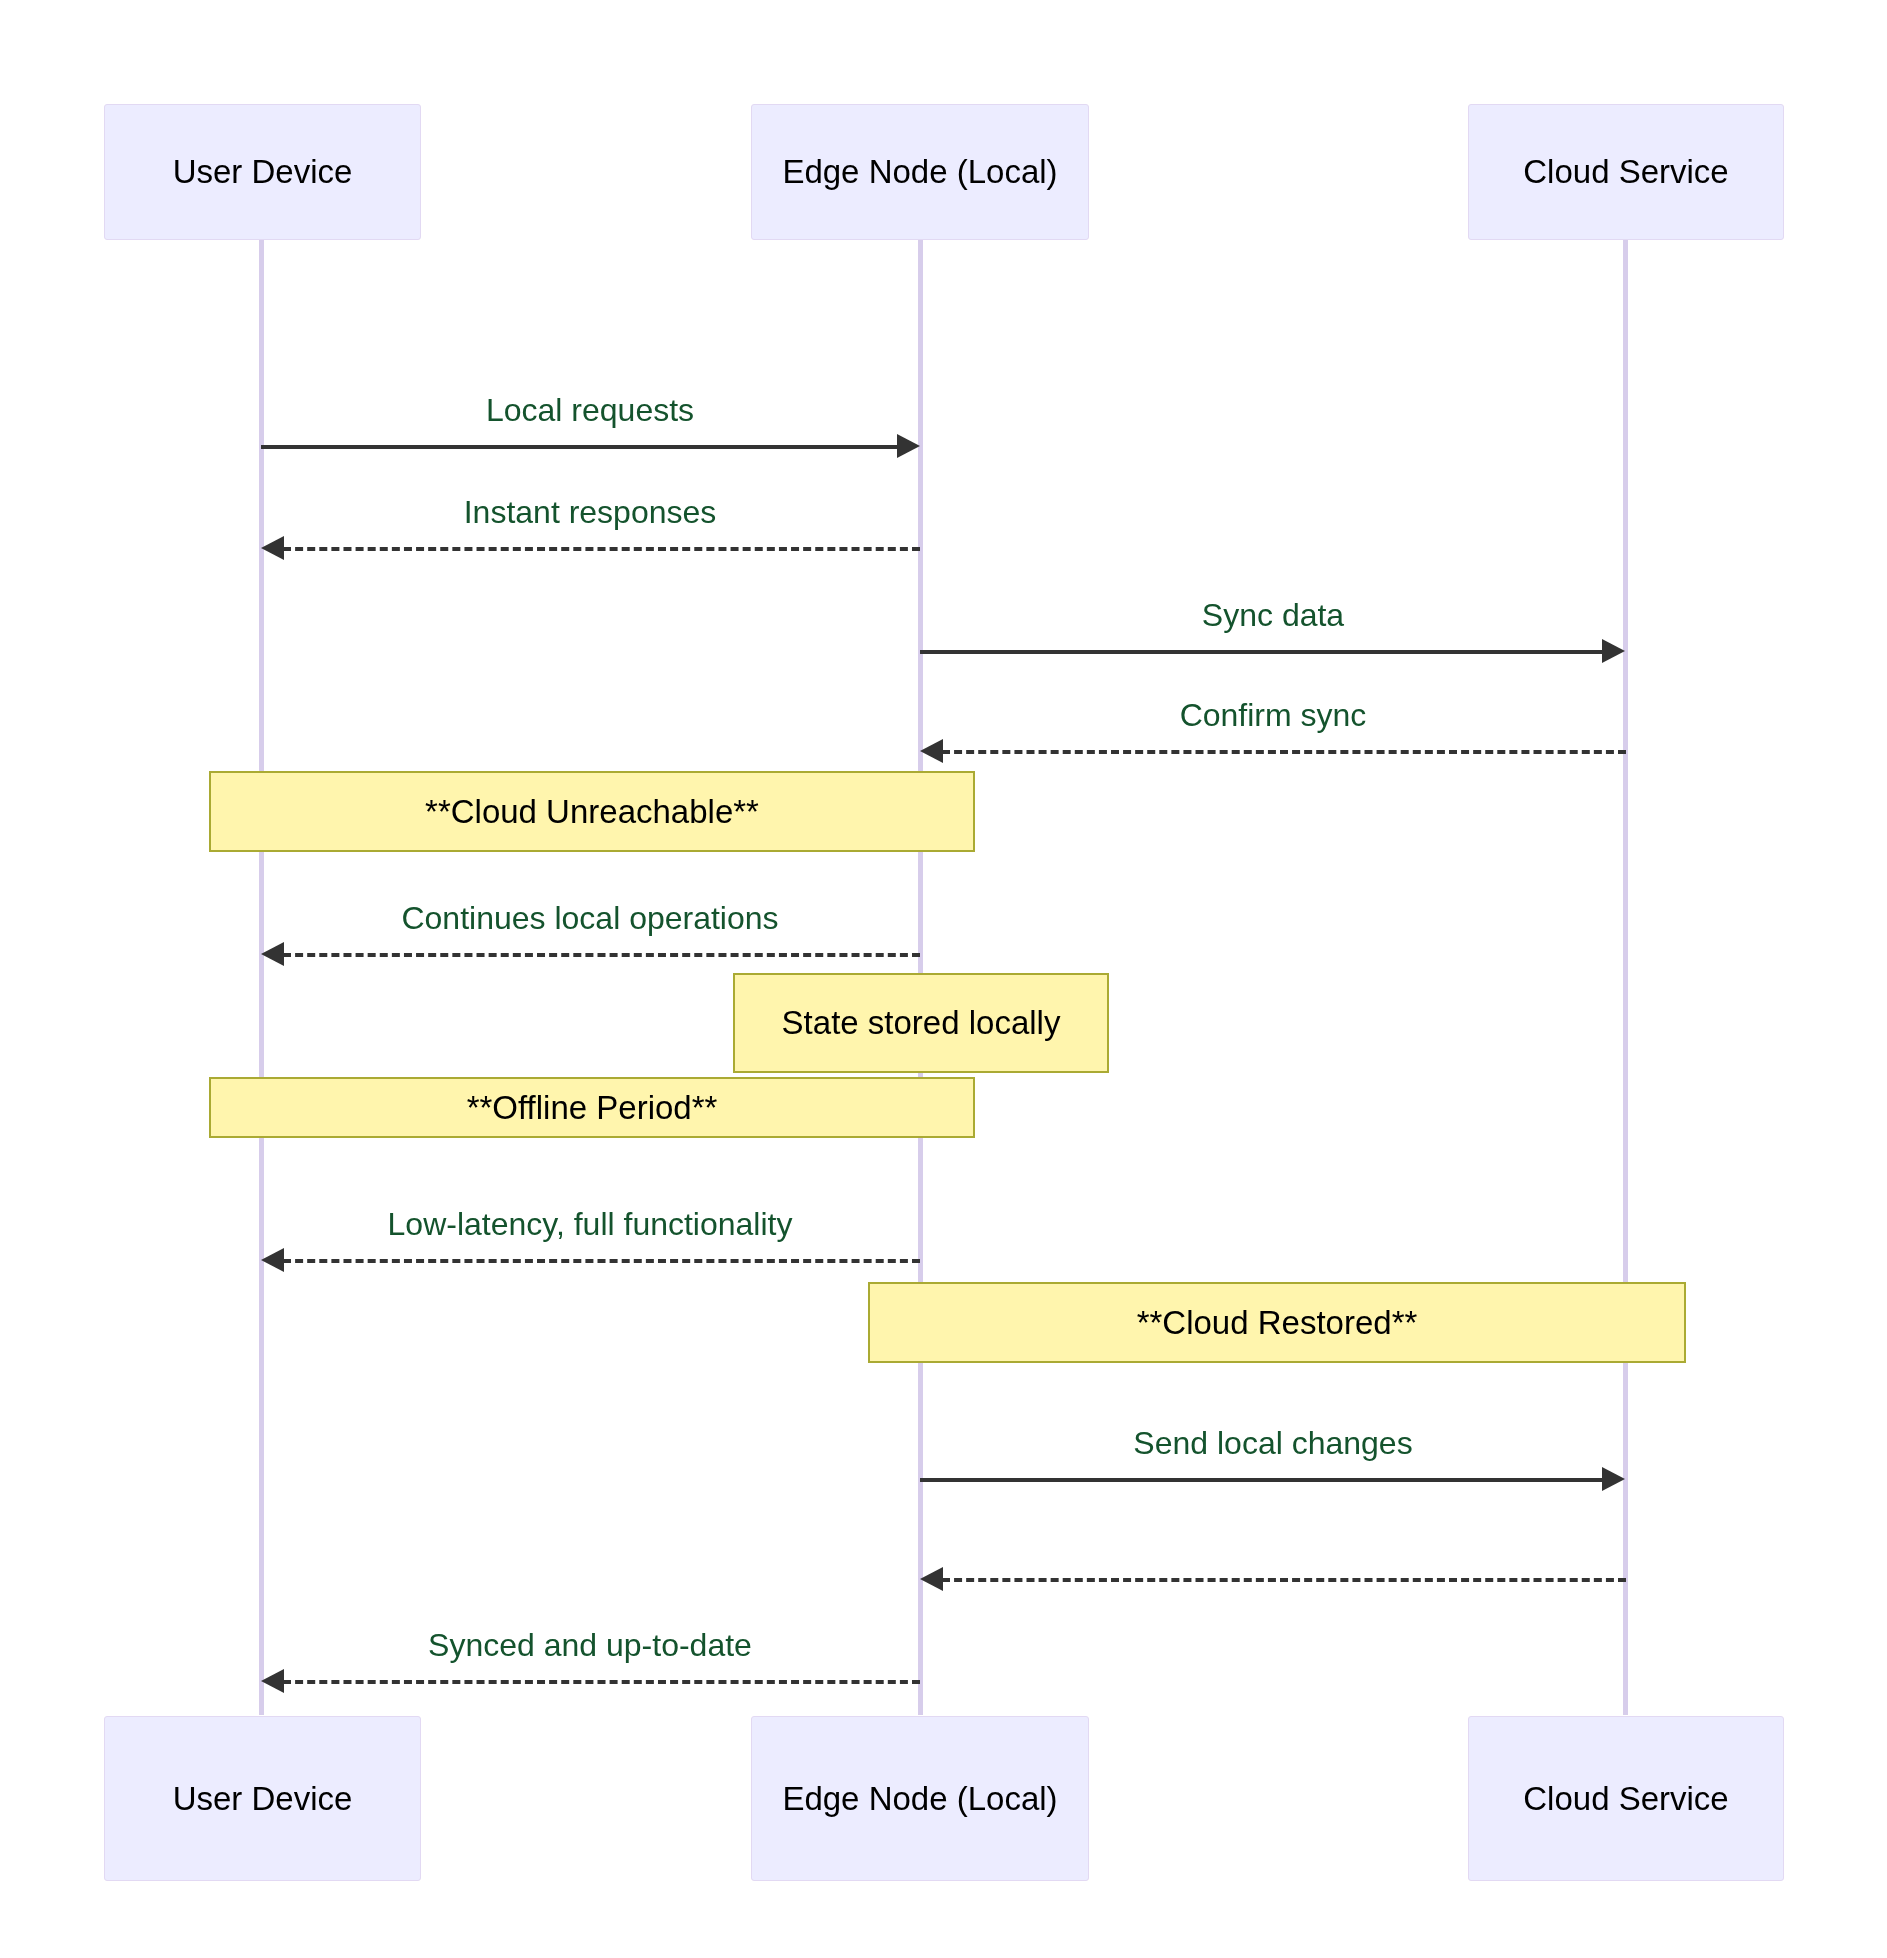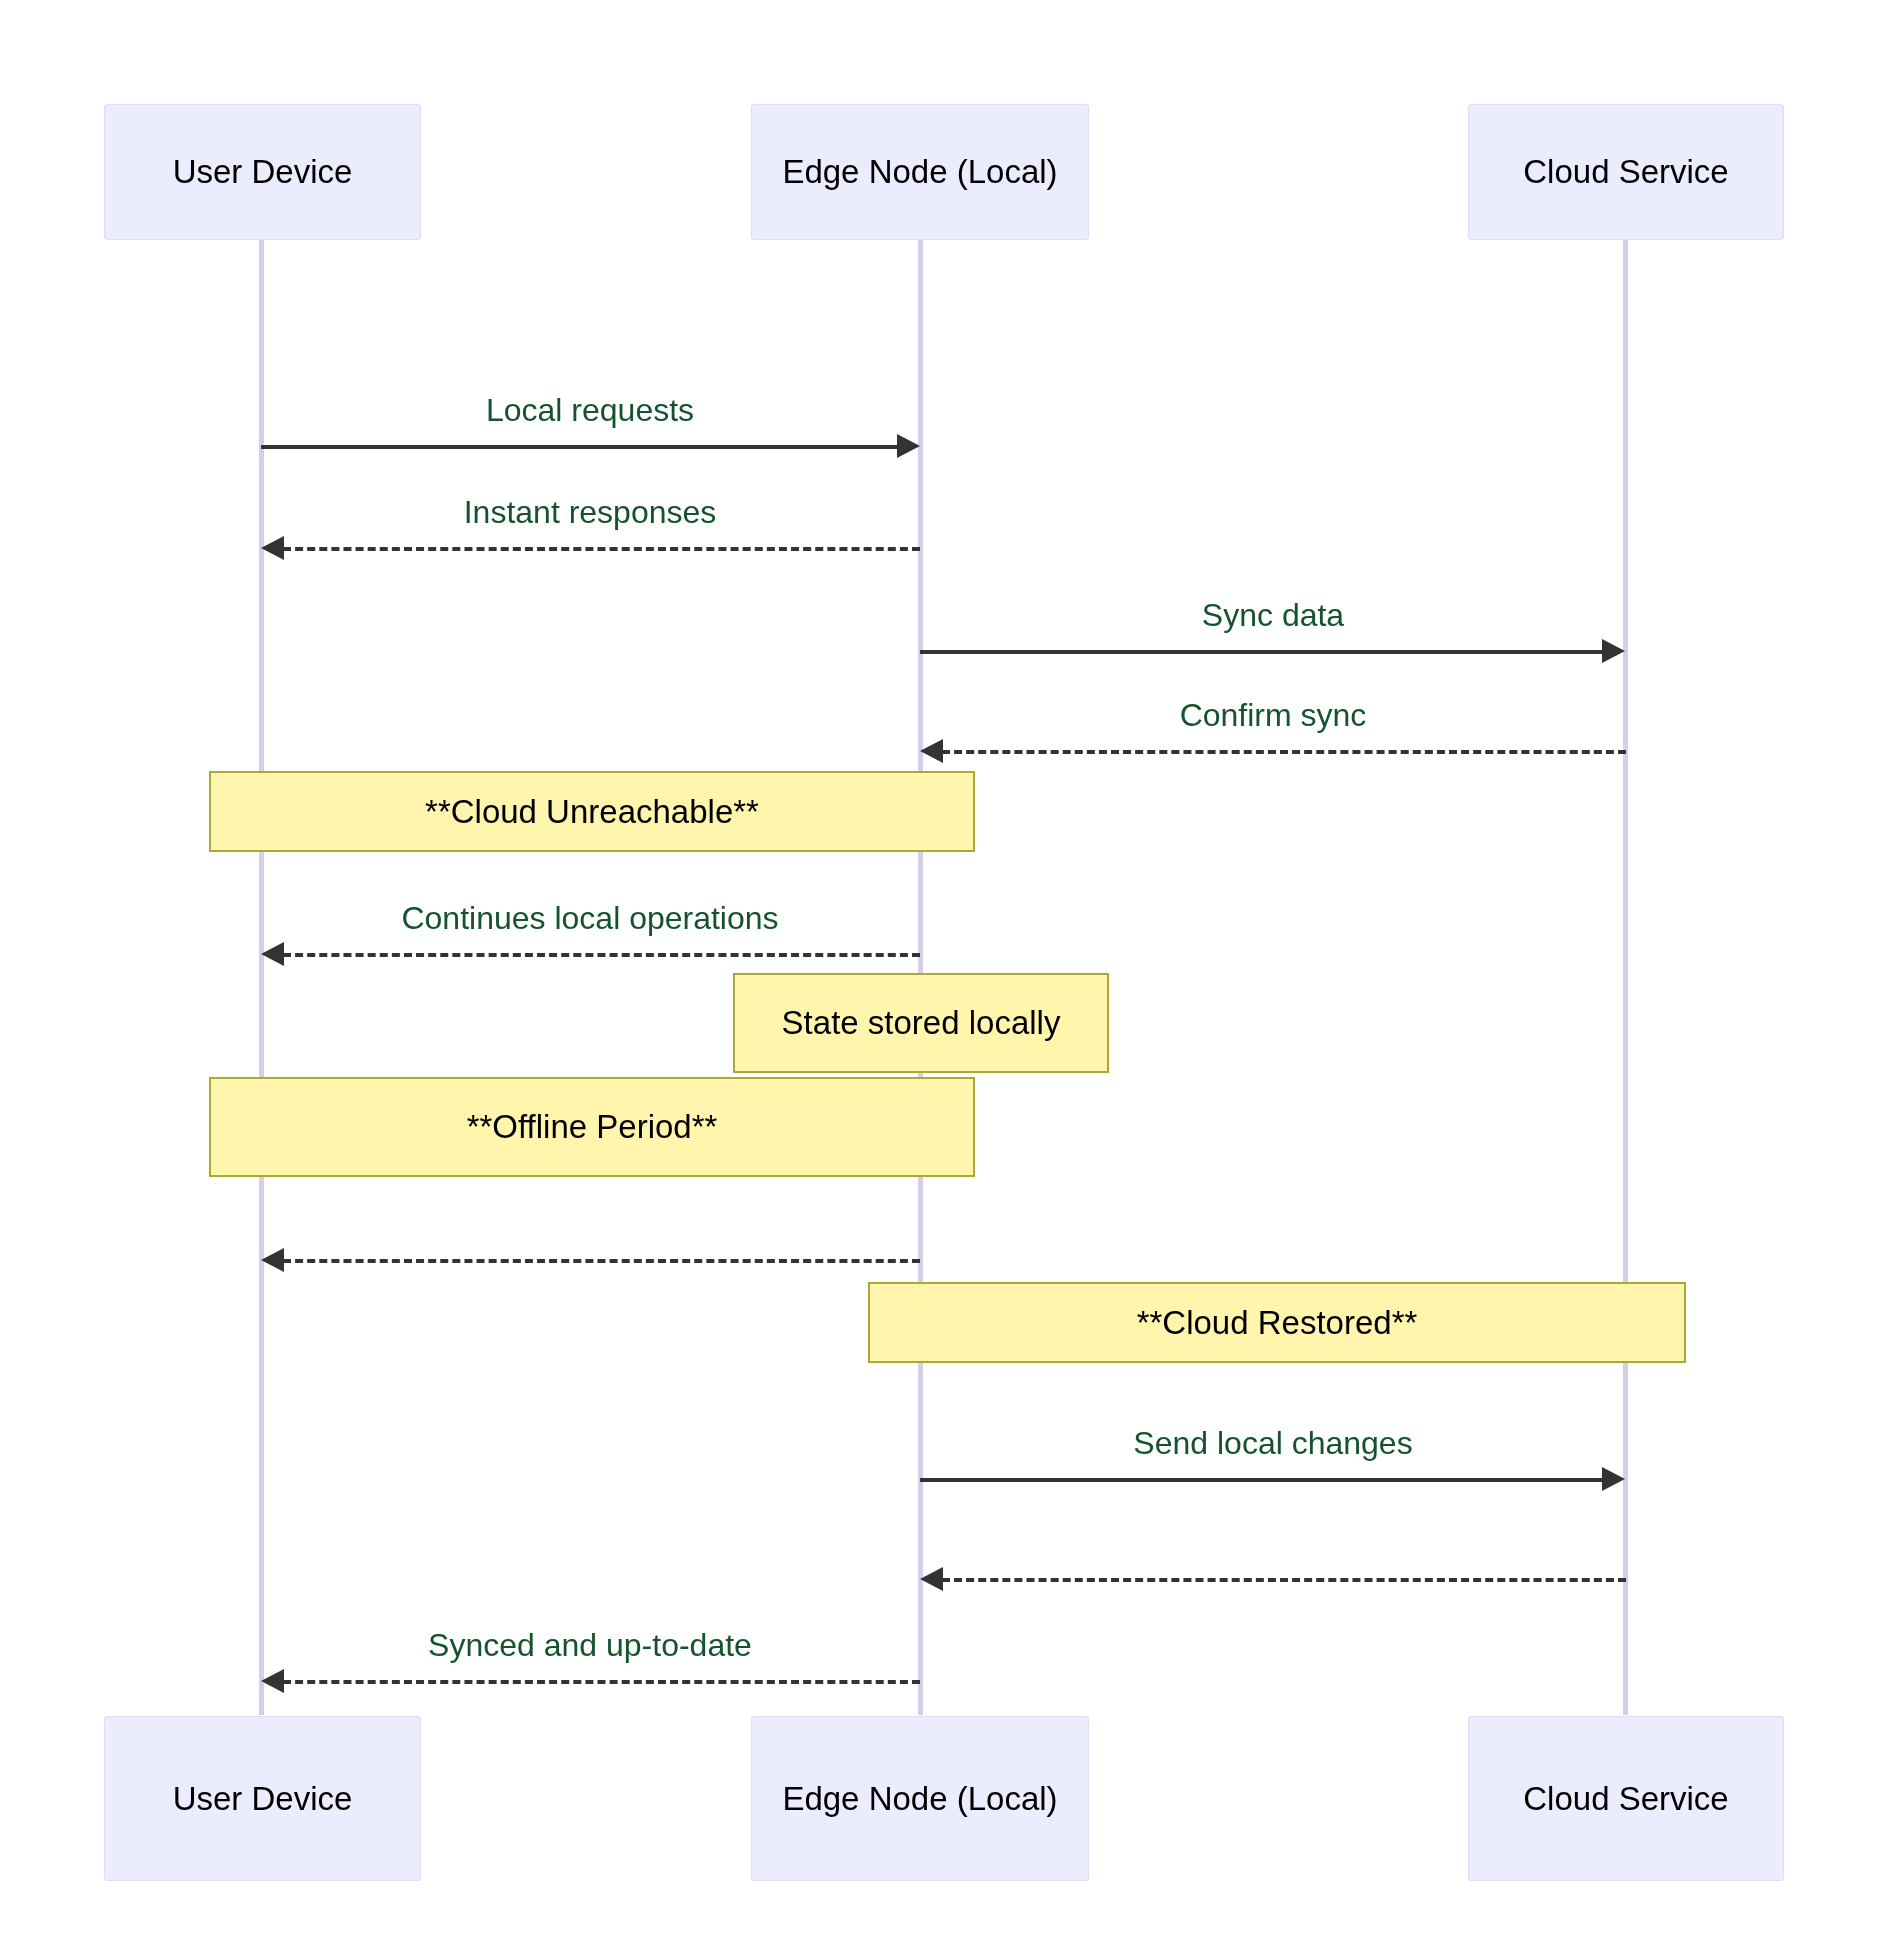--- a/index.html
+++ b/index.html
@@ -126,34 +126,35 @@
     <div class="arrow-head right" style="top: 639px; left: 1602px;"></div>
     <div class="msg-label" style="left: 1273px; top: 597px;">Sync data</div>
     <div class="msg-line dotted" style="left: 942px; top: 750px; width: 684px;"></div>
     <div class="arrow-head left" style="top: 739px; left: 920px;"></div>
     <div class="msg-label" style="left: 1273px; top: 697px;">Confirm sync</div>
     <div class="msg-line dotted" style="left: 283px; top: 953px; width: 637px;"></div>
     <div class="arrow-head left" style="top: 942px; left: 261px;"></div>
     <div class="msg-label" style="left: 590px; top: 900px;">Continues local operations</div>
     <div class="msg-line dotted" style="left: 283px; top: 1259px; width: 637px;"></div>
     <div class="arrow-head left" style="top: 1248px; left: 261px;"></div>
+    <div class="msg-label" style="left: 590px; top: 1206px;">Low-latency, full functionality</div>
     <div class="msg-line" style="left: 920px; top: 1478px; width: 684px;"></div>
     <div class="arrow-head right" style="top: 1467px; left: 1602px;"></div>
     <div class="msg-label" style="left: 1273px; top: 1425px;">Send local changes</div>
     <div class="msg-line dotted" style="left: 942px; top: 1578px; width: 684px;"></div>
     <div class="arrow-head left" style="top: 1567px; left: 920px;"></div>
     <div class="msg-line dotted" style="left: 283px; top: 1680px; width: 637px;"></div>
     <div class="arrow-head left" style="top: 1669px; left: 261px;"></div>
     <div class="msg-label" style="left: 590px; top: 1627px;">Synced and up-to-date</div>
     <div class="note-box" style="left: 209px; top: 771px; width: 766px; height: 81px;">
       <span class="note-label">**Cloud Unreachable**</span>
     </div>
     <div class="note-box" style="left: 733px; top: 973px; width: 376px; height: 100px;">
       <span class="note-label">State stored locally</span>
     </div>
-    <div class="note-box" style="left: 209px; top: 1077px; width: 766px; height: 100px;">
+    <div class="note-box" style="left: 209px; top: 1077px; width: 766px; height: 61px;">
       <span class="note-label">**Offline Period**</span>
     </div>
     <div class="note-box" style="left: 868px; top: 1282px; width: 818px; height: 81px;">
       <span class="note-label">**Cloud Restored**</span>
     </div>
   </div>
 
 
 </body></html>

